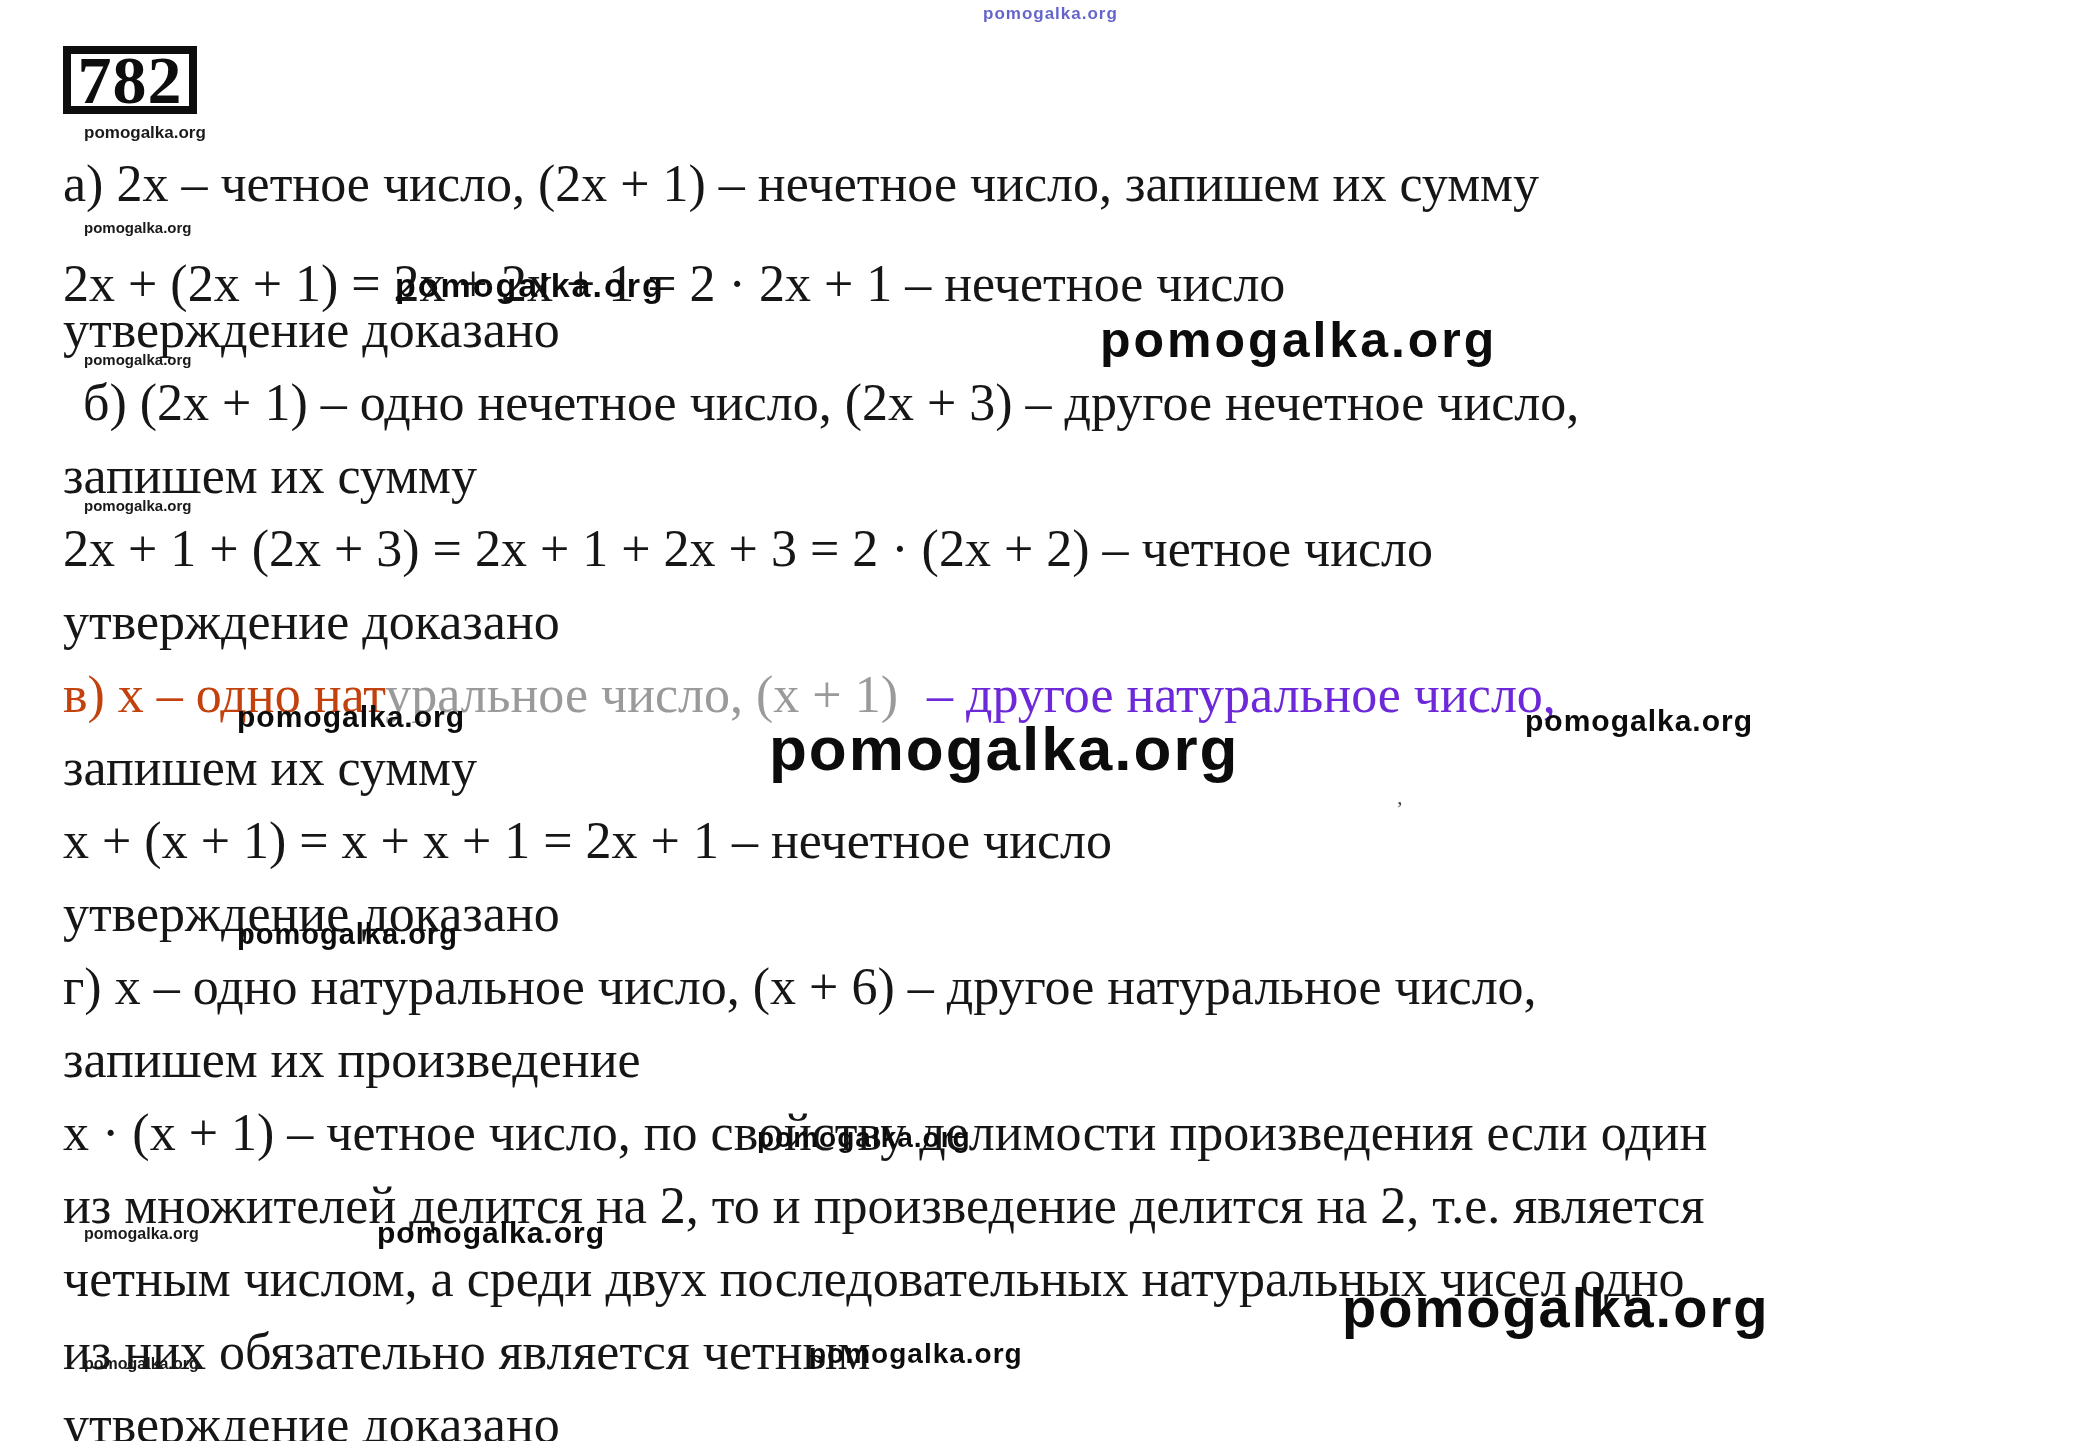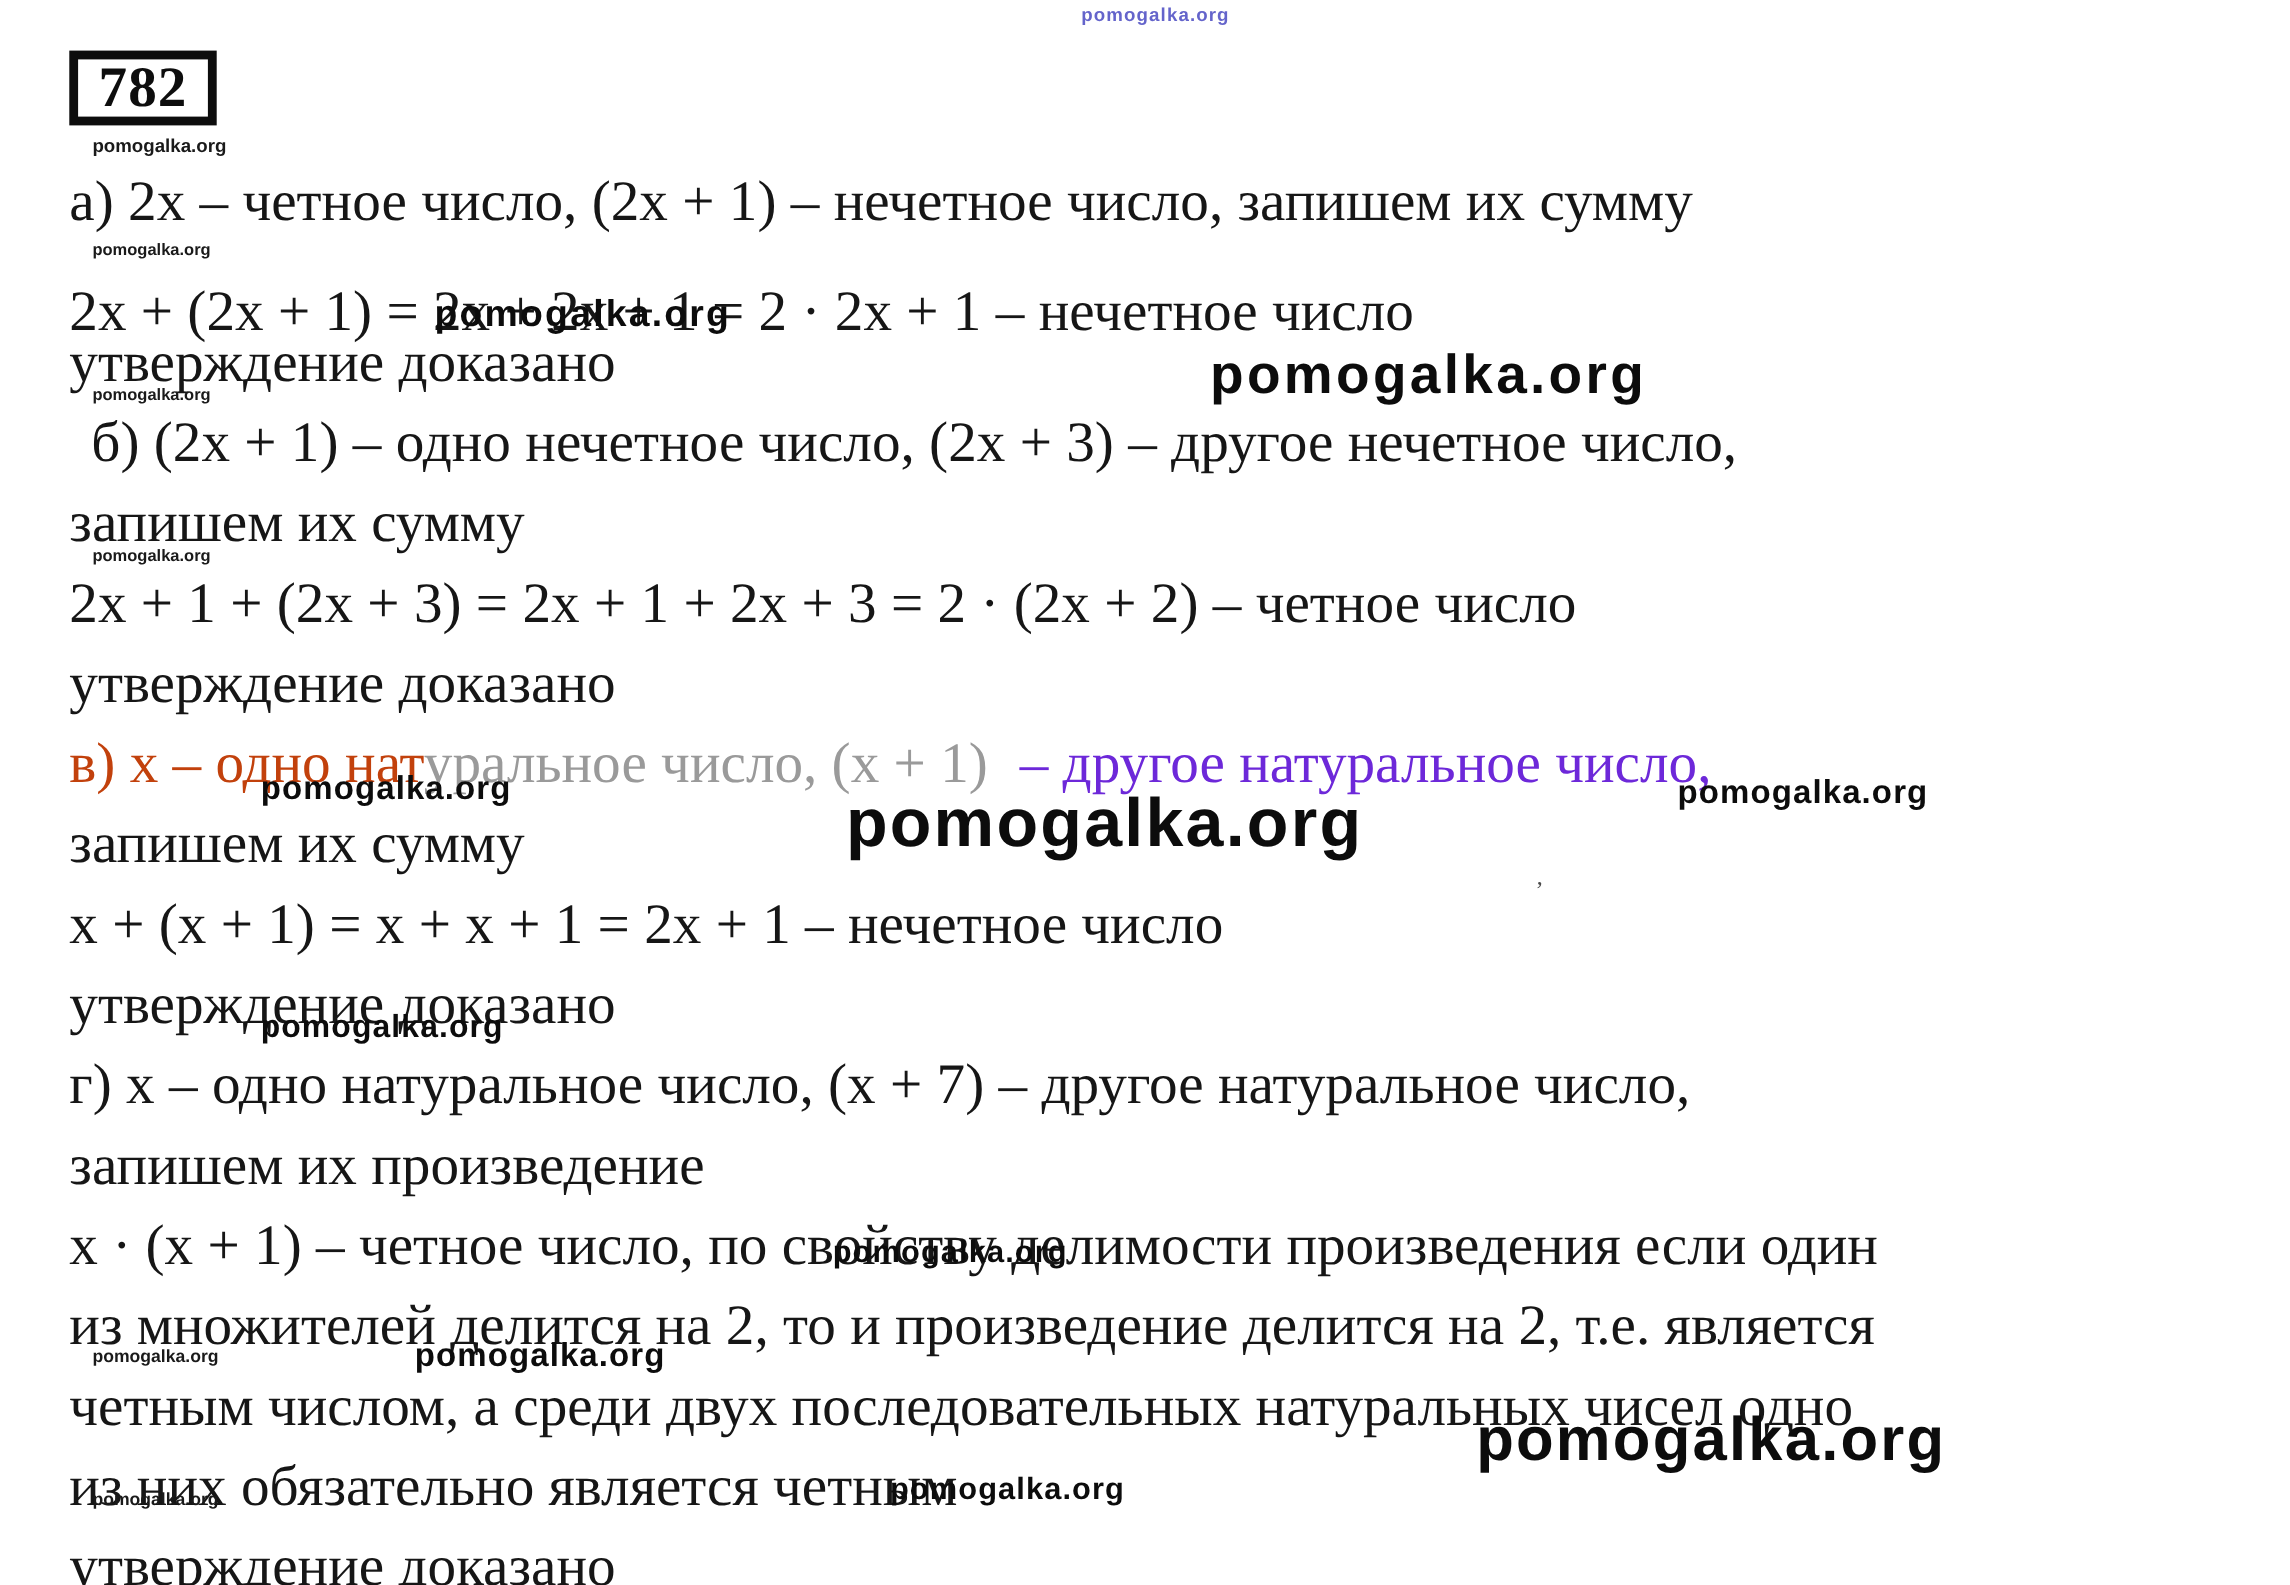--- a/index.html
+++ b/index.html
@@ -18,21 +18,21 @@
     width: 118px;
     height: 52px;
     border: 8px solid #0d0d0d;
     display: flex;
     align-items: center;
     justify-content: center;
   }
   #problem-number {
     font-family: "Liberation Serif", serif;
     font-weight: 700;
-    font-size: 52px;
+    font-size: 68px;
     color: #0d0d0d;
     letter-spacing: 1px;
     line-height: 1;
   }
   .line {
     position: absolute;
     left: 63px;
     font-family: Liberation Serif, serif;
     font-size: 52px;
     line-height: 1;
@@ -68,21 +68,21 @@
       <div class="line" style="top: 231px; margin-top: 27px;"><span style="color: rgb(22, 22, 22);">2х + (2х + 1) = 2х + 2х + 1 = 2 · 2х + 1 – нечетное число</span></div>
       <div class="line" style="top: 304px;"><span style="color: rgb(22, 22, 22);">утверждение доказано</span></div>
       <div class="line" style="top: 377px; margin-left: 20px;"><span style="color: rgb(22, 22, 22);">б) (2х + 1) – одно нечетное число, (2х + 3) – другое нечетное число,</span></div>
       <div class="line" style="top: 450px;"><span style="color: rgb(22, 22, 22);">запишем их сумму</span></div>
       <div class="line" style="top: 523px;"><span style="color: rgb(22, 22, 22);">2х + 1 + (2х + 3) = 2х + 1 + 2х + 3 = 2 · (2х + 2) – четное число</span></div>
       <div class="line" style="top: 596px;"><span style="color: rgb(22, 22, 22);">утверждение доказано</span></div>
       <div class="line" style="top: 669px;"><span style="color: #c2410c; margin-top: 48px;">в) х – одно нат</span><span style="color: rgb(154, 154, 154);">уральное число, (х + 1) </span><span style="color: #6d28d9; margin-left: 16px;">– другое натуральное число,</span></div>
       <div class="line" style="top: 742px;"><span style="color: rgb(22, 22, 22);">запишем их сумму</span></div>
       <div class="line" style="top: 815px;"><span style="color: rgb(22, 22, 22);">х + (х + 1) = х + х + 1 = 2х + 1 – нечетное число</span></div>
       <div class="line" style="top: 888px;"><span style="color: rgb(22, 22, 22);">утверждение доказано</span></div>
-      <div class="line" style="top: 961px;"><span style="color: rgb(22, 22, 22);">г) х – одно натуральное число, (х + 7) – другое натуральное число,</span></div>
+      <div class="line" style="top: 961px;"><span style="color: rgb(22, 22, 22);">г) х – одно натуральное число, (х + 6) – другое натуральное число,</span></div>
       <div class="line" style="top: 1034px;"><span style="color: rgb(22, 22, 22);">запишем их произведение</span></div>
       <div class="line" style="top: 1107px;"><span style="color: rgb(22, 22, 22);">х · (х + 1) – четное число, по свойству делимости произведения если один</span></div>
       <div class="line" style="top: 1180px;"><span style="color: rgb(22, 22, 22);">из множителей делится на 2, то и произведение делится на 2, т.е. является</span></div>
       <div class="line" style="top: 1253px;"><span style="color: rgb(22, 22, 22);">четным числом, а среди двух последовательных натуральных чисел одно</span></div>
       <div class="line" style="top: 1326px;"><span style="color: rgb(22, 22, 22);">из них обязательно является четным</span></div>
       <div class="line" style="top: 1399px;"><span style="color: rgb(22, 22, 22);">утверждение доказано</span></div>
     </div>
   <div id="marks">
       <div class="wm wm-blue" style="left: 983px; top: 5px; font-size: 17px; font-weight: 700; letter-spacing: 1px;">pomogalka.org</div>
       <div class="wm" style="left: 84px; top: 124px; font-size: 17px; font-weight: 600; letter-spacing: 0px; color: rgb(26, 26, 26);">pomogalka.org</div>

